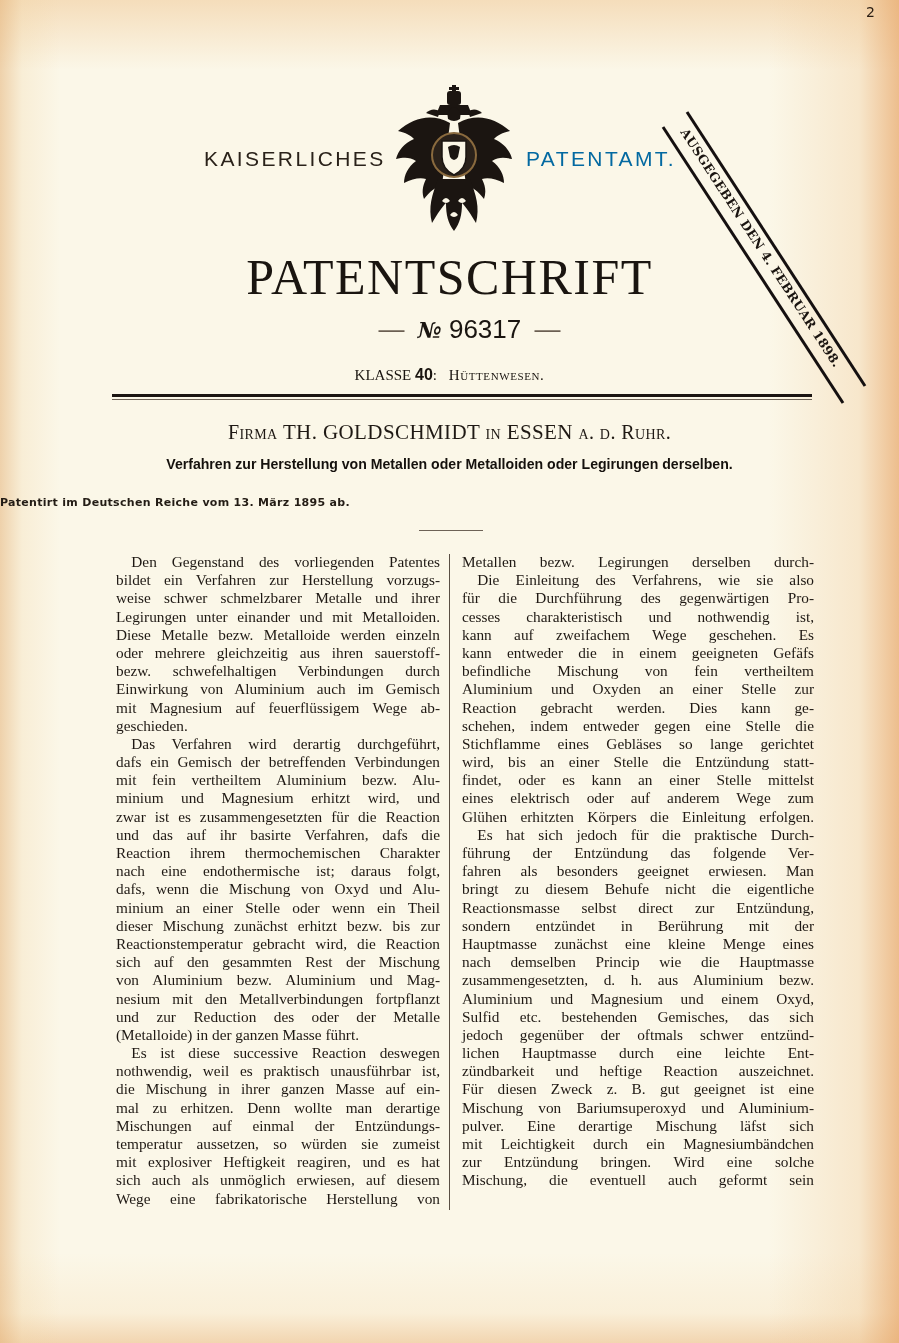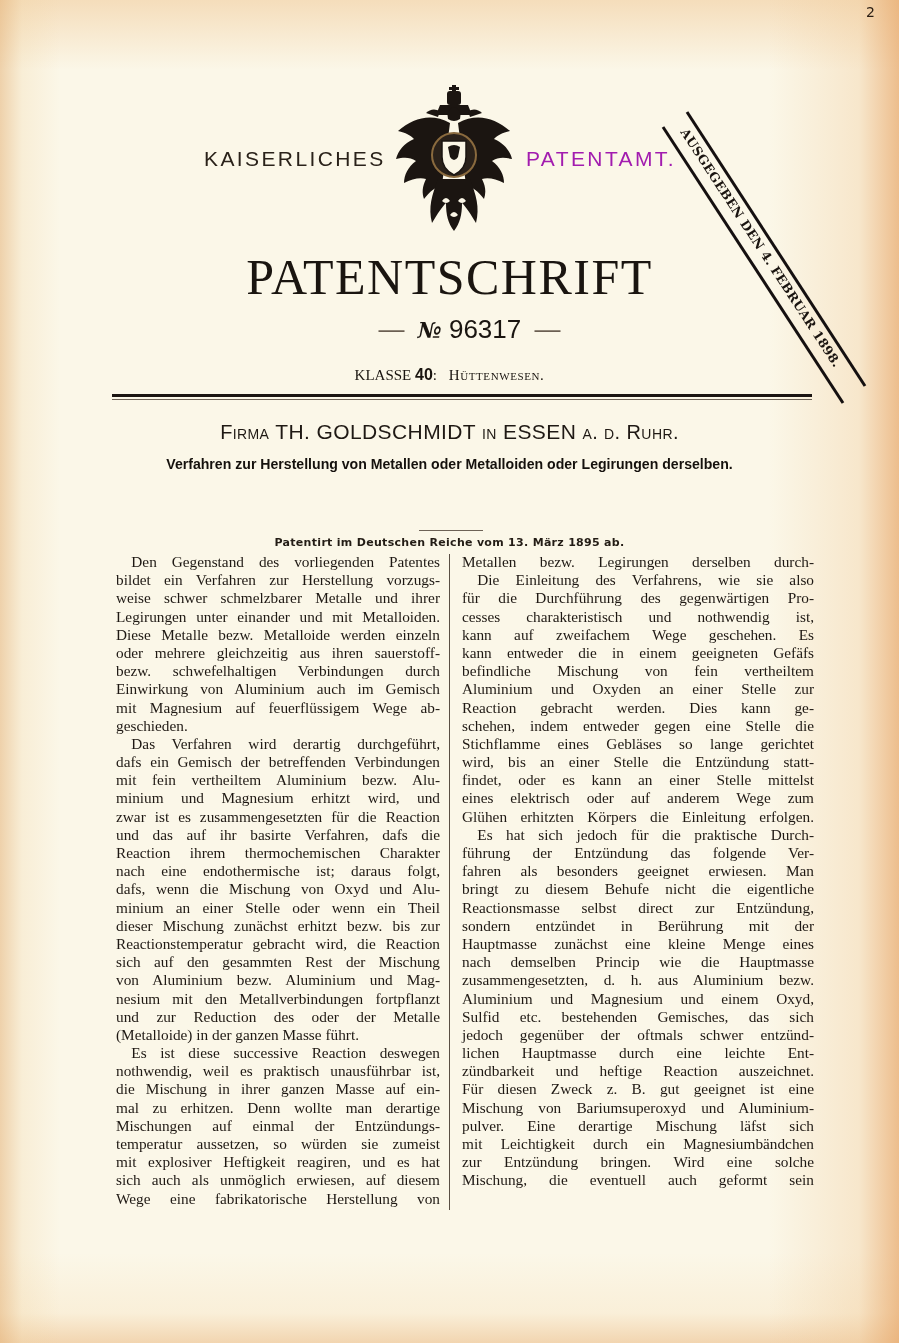--- a/index.html
+++ b/index.html
@@ -27,21 +27,21 @@
     position: absolute; left: 0; top: 83px; width: 899px; height: 150px; text-decoration: underline;
   }
   .kaiserliches {
     position: absolute; left: 204px; top: 64px;
     font-size: 21px; letter-spacing: 2.4px; font-family: "Liberation Sans", sans-serif;
     font-weight: 400; color: #2a221a;
   }
   .patentamt {
     position: absolute; left: 526px; top: 64px;
     font-size: 21px; letter-spacing: 2.4px; font-family: "Liberation Sans", sans-serif;
-    color: #a21caf;
+    color: #0369a1;
   }
   .eagle {
     position: absolute; left: 392px; top: 0px; width: 124px; height: 150px;
   }
   .stamp {
     position: absolute; left: 640px; top: 100px; width: 259px; height: 310px;
   }
   .stamp-text {
     font-family: "DejaVu Serif", serif; font-weight: bold; font-size: 12.5px; fill: #1a1410;
     letter-spacing: 0.3px;
@@ -63,33 +63,32 @@
   .klasse .num { font-family: Liberation Sans, sans-serif; font-weight: bold; font-size: 16px; }
   .klasse .sc { font-variant: small-caps; letter-spacing: 0.6px; margin-left: 8px; }
   .rule-thick {
     position: absolute; left: 112px; top: 394px; width: 700px; height: 3px; background: #1b1512;
   }
   .rule-thin {
     position: absolute; left: 112px; top: 399px; width: 700px; height: 1px; background: #6d6256;
   }
   .firma {
     position: absolute; left: 0; width: 899px; top: 420px; text-align: center;
-    font-family: Liberation Sans, sans-serif; font-size: 21px; color: #1f1914; letter-spacing: 0.4px;
+    font-family: Liberation Serif, serif; font-size: 21px; color: #1f1914; letter-spacing: 0.4px;
   }
   .firma .sc { font-variant: small-caps; font-size: 20px; }
   .subtitle {
     position: absolute; left: 0; width: 899px; top: 455px; text-align: center;
     font-family: "Liberation Sans", sans-serif; font-weight: bold; font-size: 15px;
     transform: scaleX(0.94); color: #15110d;
   }
   .patentirt {
-    position: absolute; left: 0; width: 899px; top: 496px; text-align: center;
+    position: absolute; left: 0; width: 899px; top: 496px; text-align: left;
     font-family: "DejaVu Sans", sans-serif; font-weight: bold; font-size: 11px; color: #231c15;
     letter-spacing: 0.3px;
-    margin-top: 40px;
   }
   .sep {
     position: absolute; left: 419px; top: 530px; width: 64px; height: 1px; background: #6d6256;
   }
   .col {
     position: absolute; top: 553px; font-size: 15.3px; line-height: 18.2px; color: #1e1813;
   }
   .col-left { left: 116px; width: 324px; }
   .col-right { left: 462px; width: 352px; }
   .col .line {

